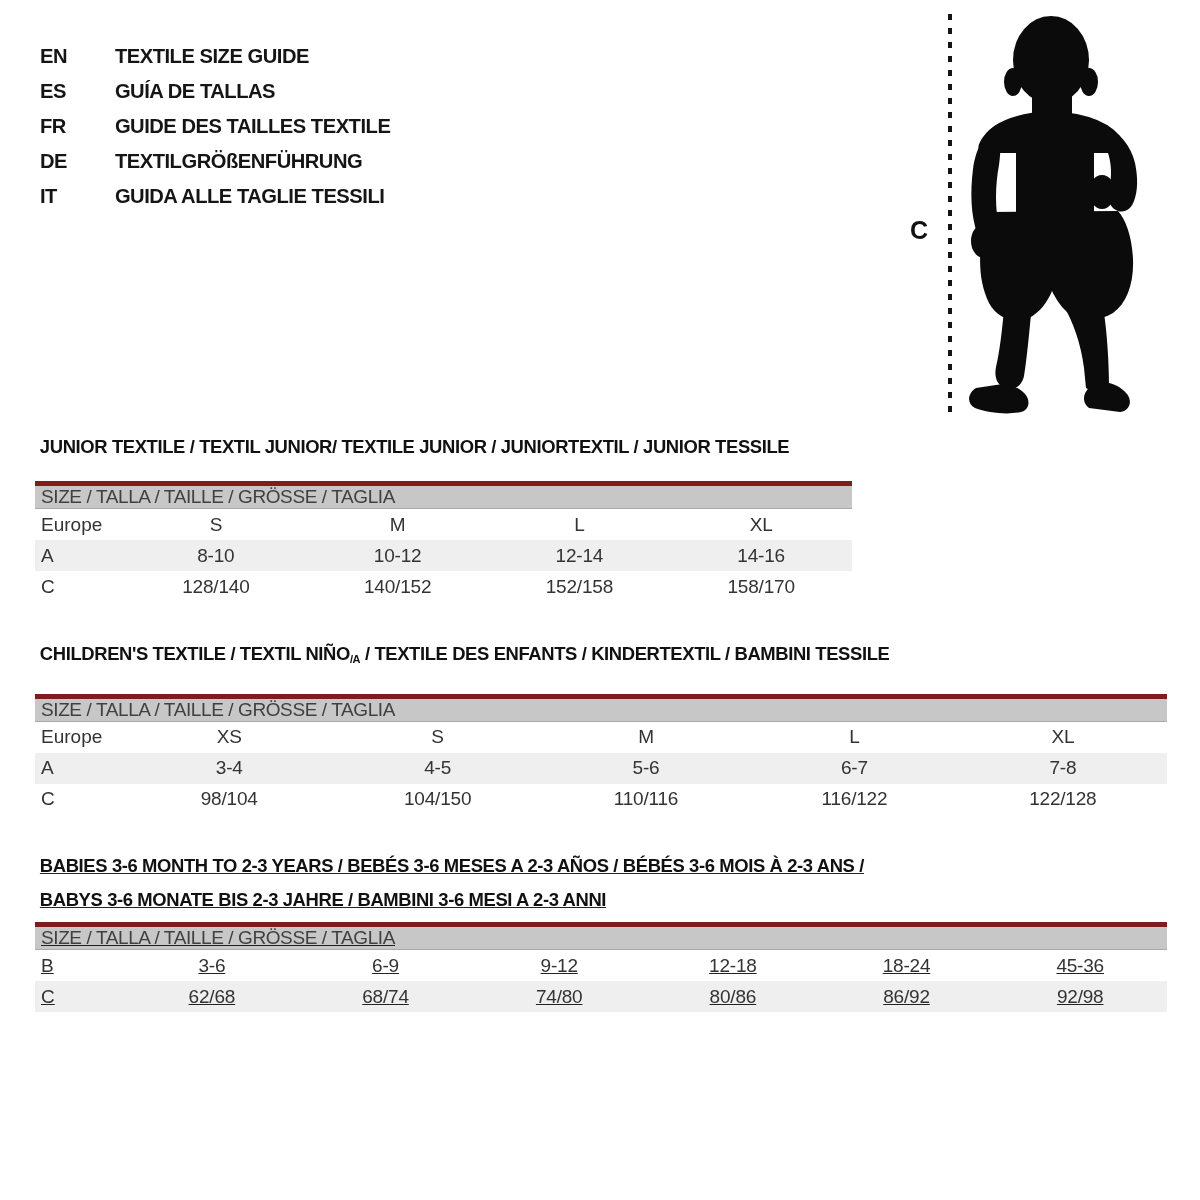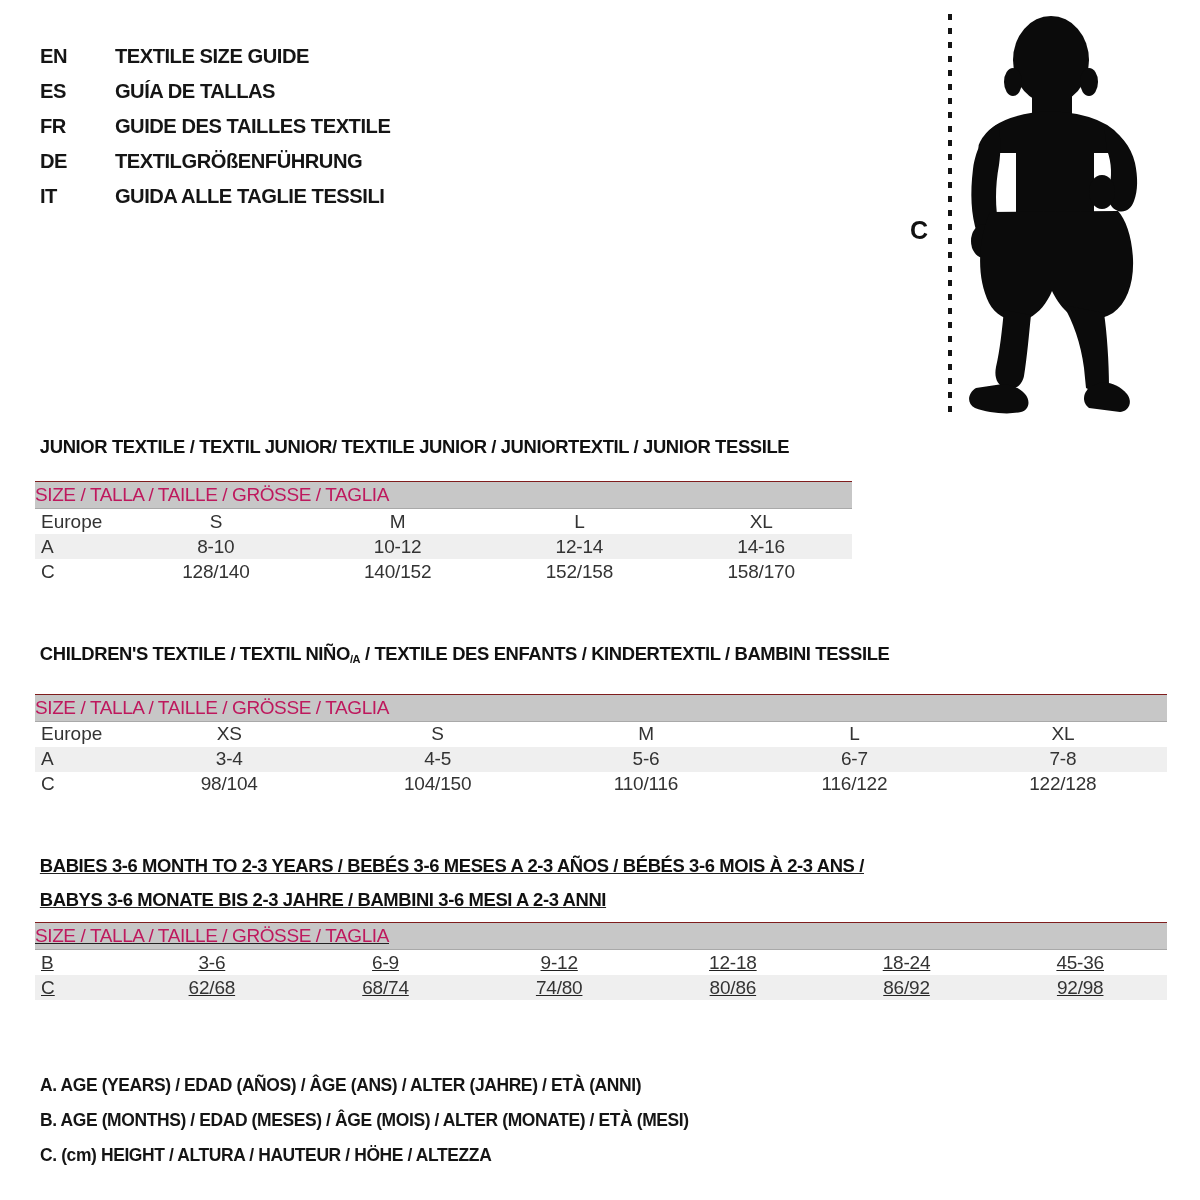--- a/index.html
+++ b/index.html
@@ -21,24 +21,24 @@
   
   .size-section{position:absolute;left:35px;}
   .s0{top:434px;width:817px;}
   .s1{top:641px;width:1132px;}
   .s2{top:849px;width:1132px;text-decoration:underline;}
   .section-title{font-size:19px;font-weight:700;letter-spacing:-0.4px;line-height:25px;margin-bottom:22px;color:#111;padding-left:5px;transform:scaleX(.97);transform-origin:0 50%;white-space:nowrap;}
   .s2 .section-title{line-height:34px;margin-bottom:5px;}
   .title-sub{font-size:0.6em;vertical-align:-0.25em;}
 
   .size-table{width:100%;}
-  .header-bar{height:28px;background:#c7c7c7;border-top:1px solid #7f1d1d;border-bottom:1px solid #a9a9a9;
-    display:flex;align-items:center;padding-left:0;box-sizing:border-box;
-    font-size:19px;color:#be185d;letter-spacing:-0.4px;white-space:nowrap;}
-  .t-row{display:flex;height:25px;align-items:center;font-size:19px;color:#333;}
+  .header-bar{height:28px;background:#c7c7c7;border-top:5px solid #7f1d1d;border-bottom:1px solid #a9a9a9;
+    display:flex;align-items:center;padding-left:6px;box-sizing:border-box;
+    font-size:19px;color:#404040;letter-spacing:-0.4px;white-space:nowrap;}
+  .t-row{display:flex;height:31px;align-items:center;font-size:19px;color:#333;}
   .t-row.shaded{background:#efefef;}
   .row-label{flex:0 0 90px;width:90px;padding-left:6px;box-sizing:border-box;}
   .cellspan{flex:1;text-align:center;letter-spacing:-0.2px;}
 
   
   .legend{position:absolute;left:40px;top:1068px;}
   .legend-line{font-size:18px;font-weight:700;line-height:35px;letter-spacing:-0.4px;color:#151515;transform:scaleX(.97);transform-origin:0 50%;white-space:nowrap;}
 </style>
 </head>
 <body>
@@ -175,19 +175,14 @@
           <span class="cellspan">62/68</span>
           <span class="cellspan">68/74</span>
           <span class="cellspan">74/80</span>
           <span class="cellspan">80/86</span>
           <span class="cellspan">86/92</span>
           <span class="cellspan">92/98</span>
         </div>
       </div>
   </section>
 
-  <section class="legend">
-    <div class="legend-line">A. AGE (YEARS) / EDAD (AÑOS) / ÂGE (ANS) / ALTER (JAHRE) / ETÀ (ANNI)</div>
-    <div class="legend-line">B. AGE (MONTHS) / EDAD (MESES) / ÂGE (MOIS) / ALTER (MONATE) / ETÀ (MESI)</div>
-    <div class="legend-line">C. (cm) HEIGHT / ALTURA / HAUTEUR / HÖHE / ALTEZZA</div>
-  </section>
 
 </div>
 
 </body></html>

